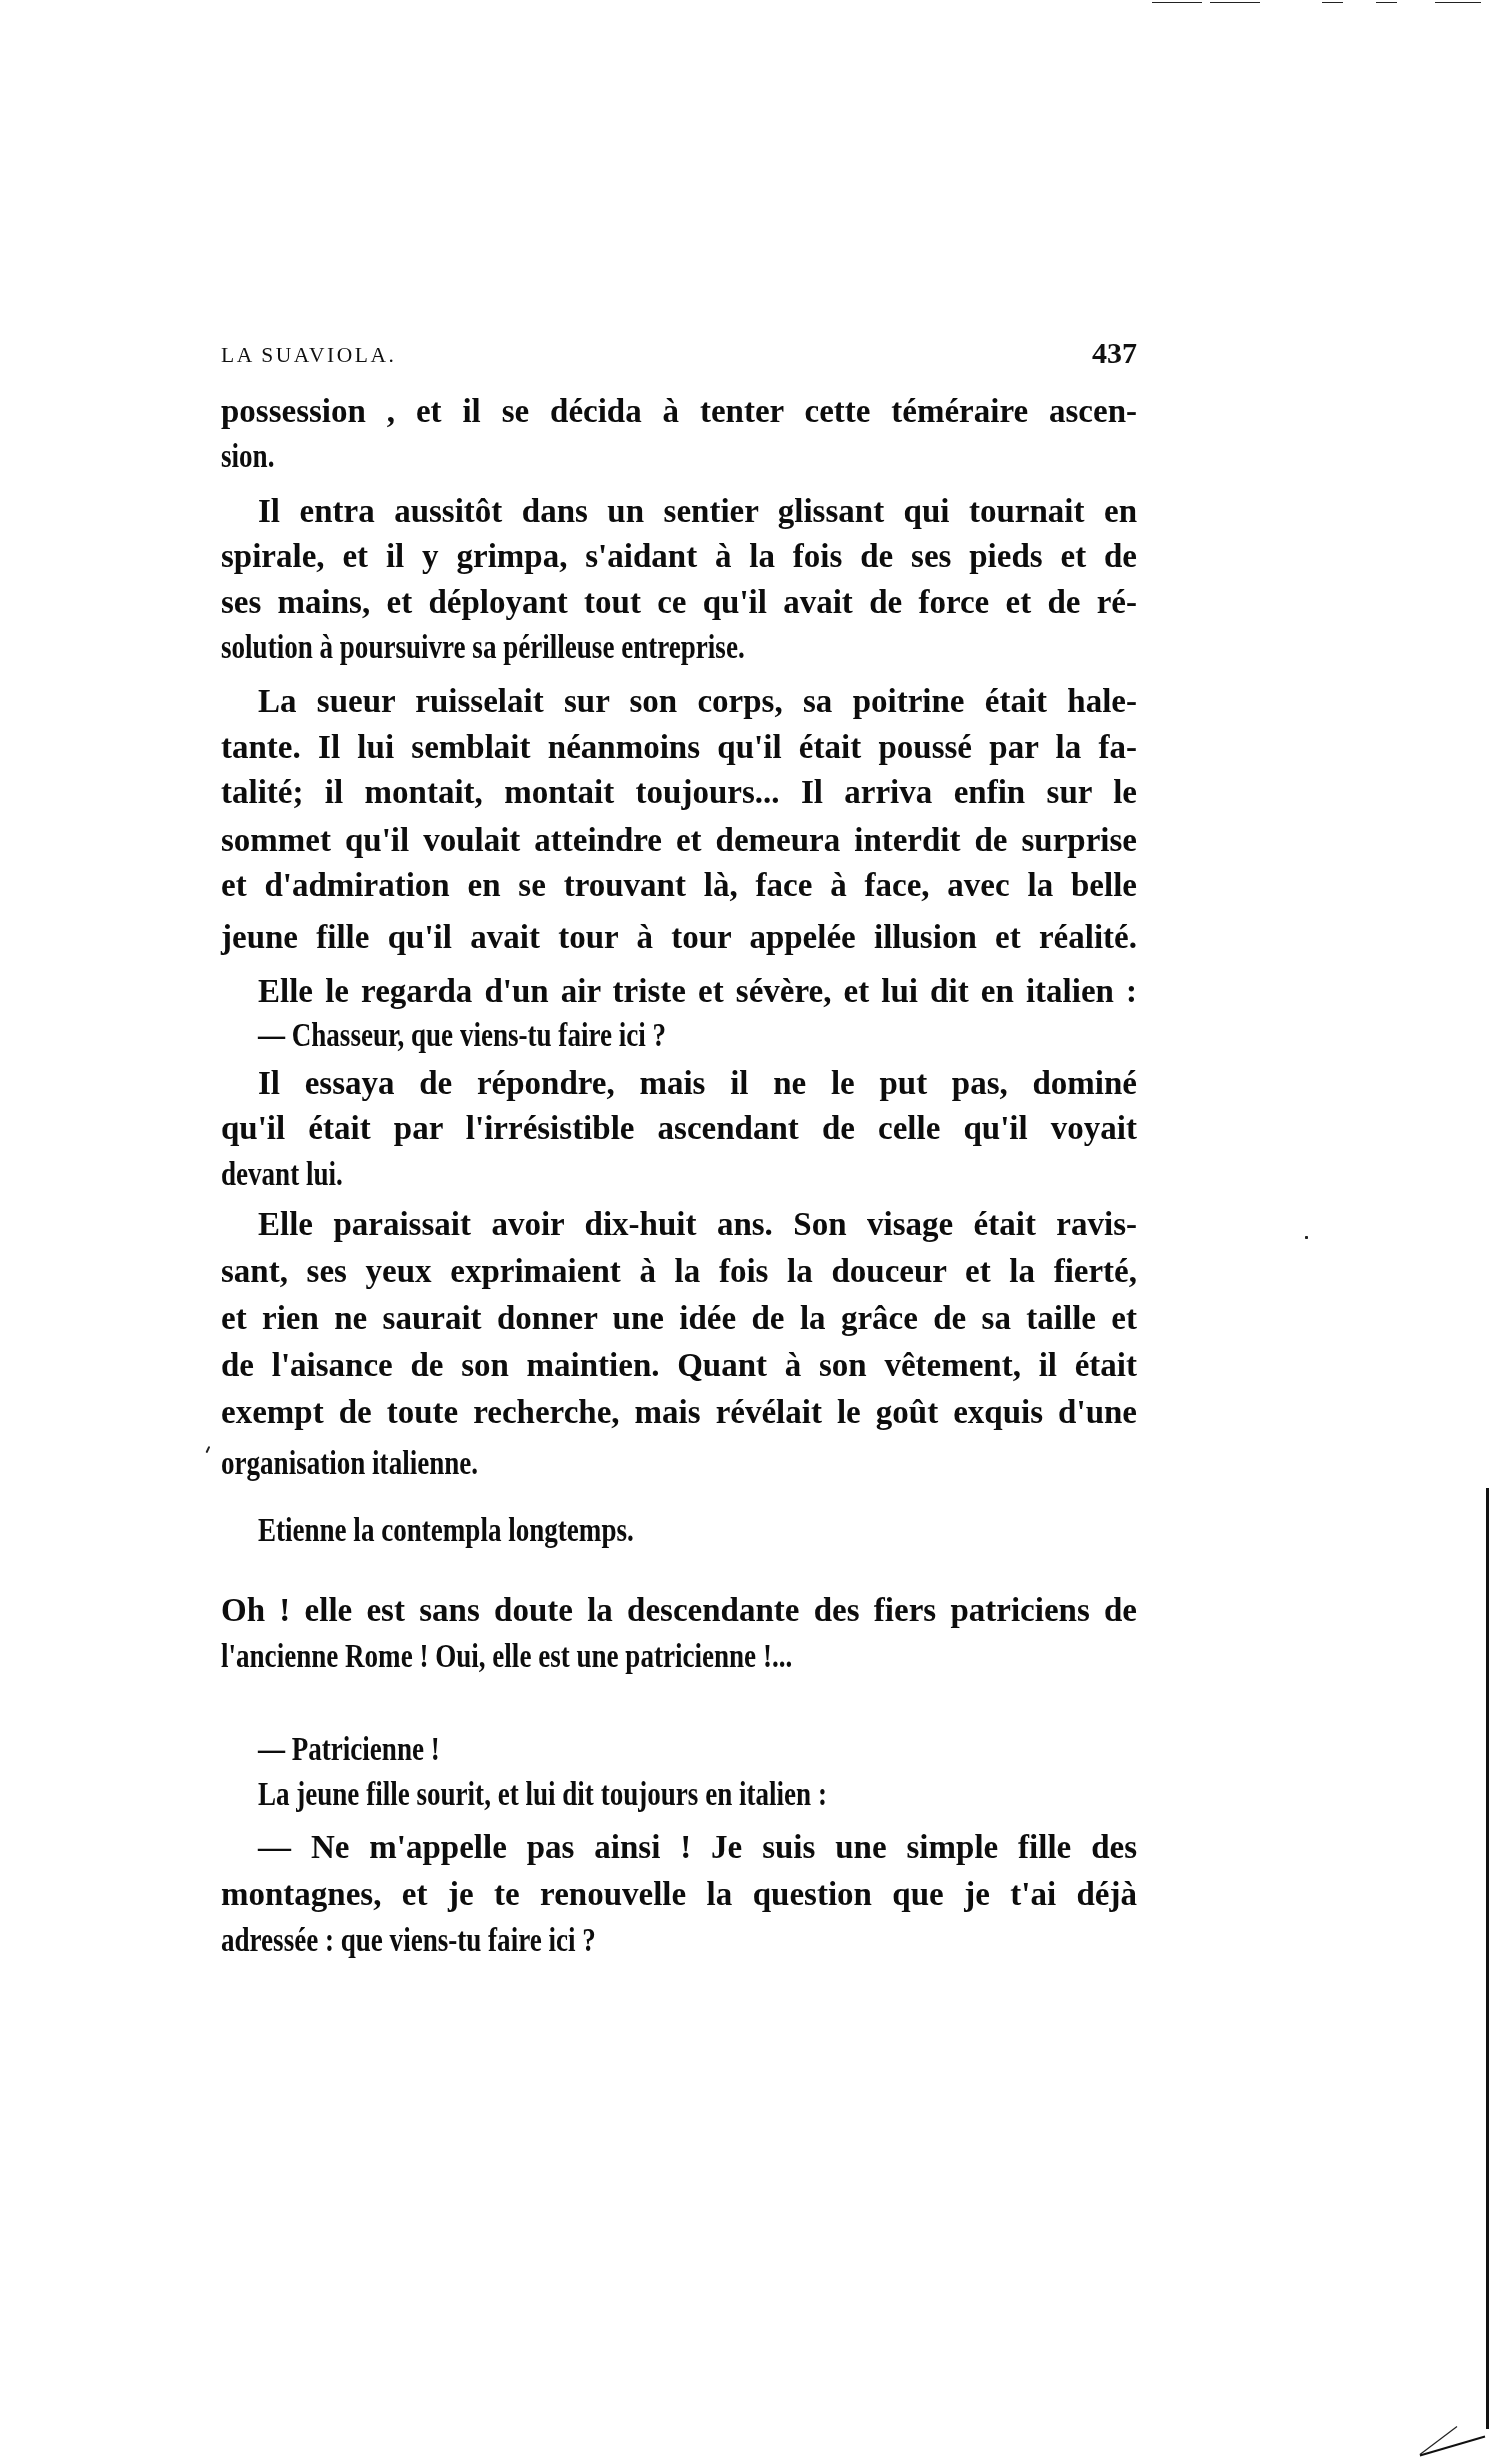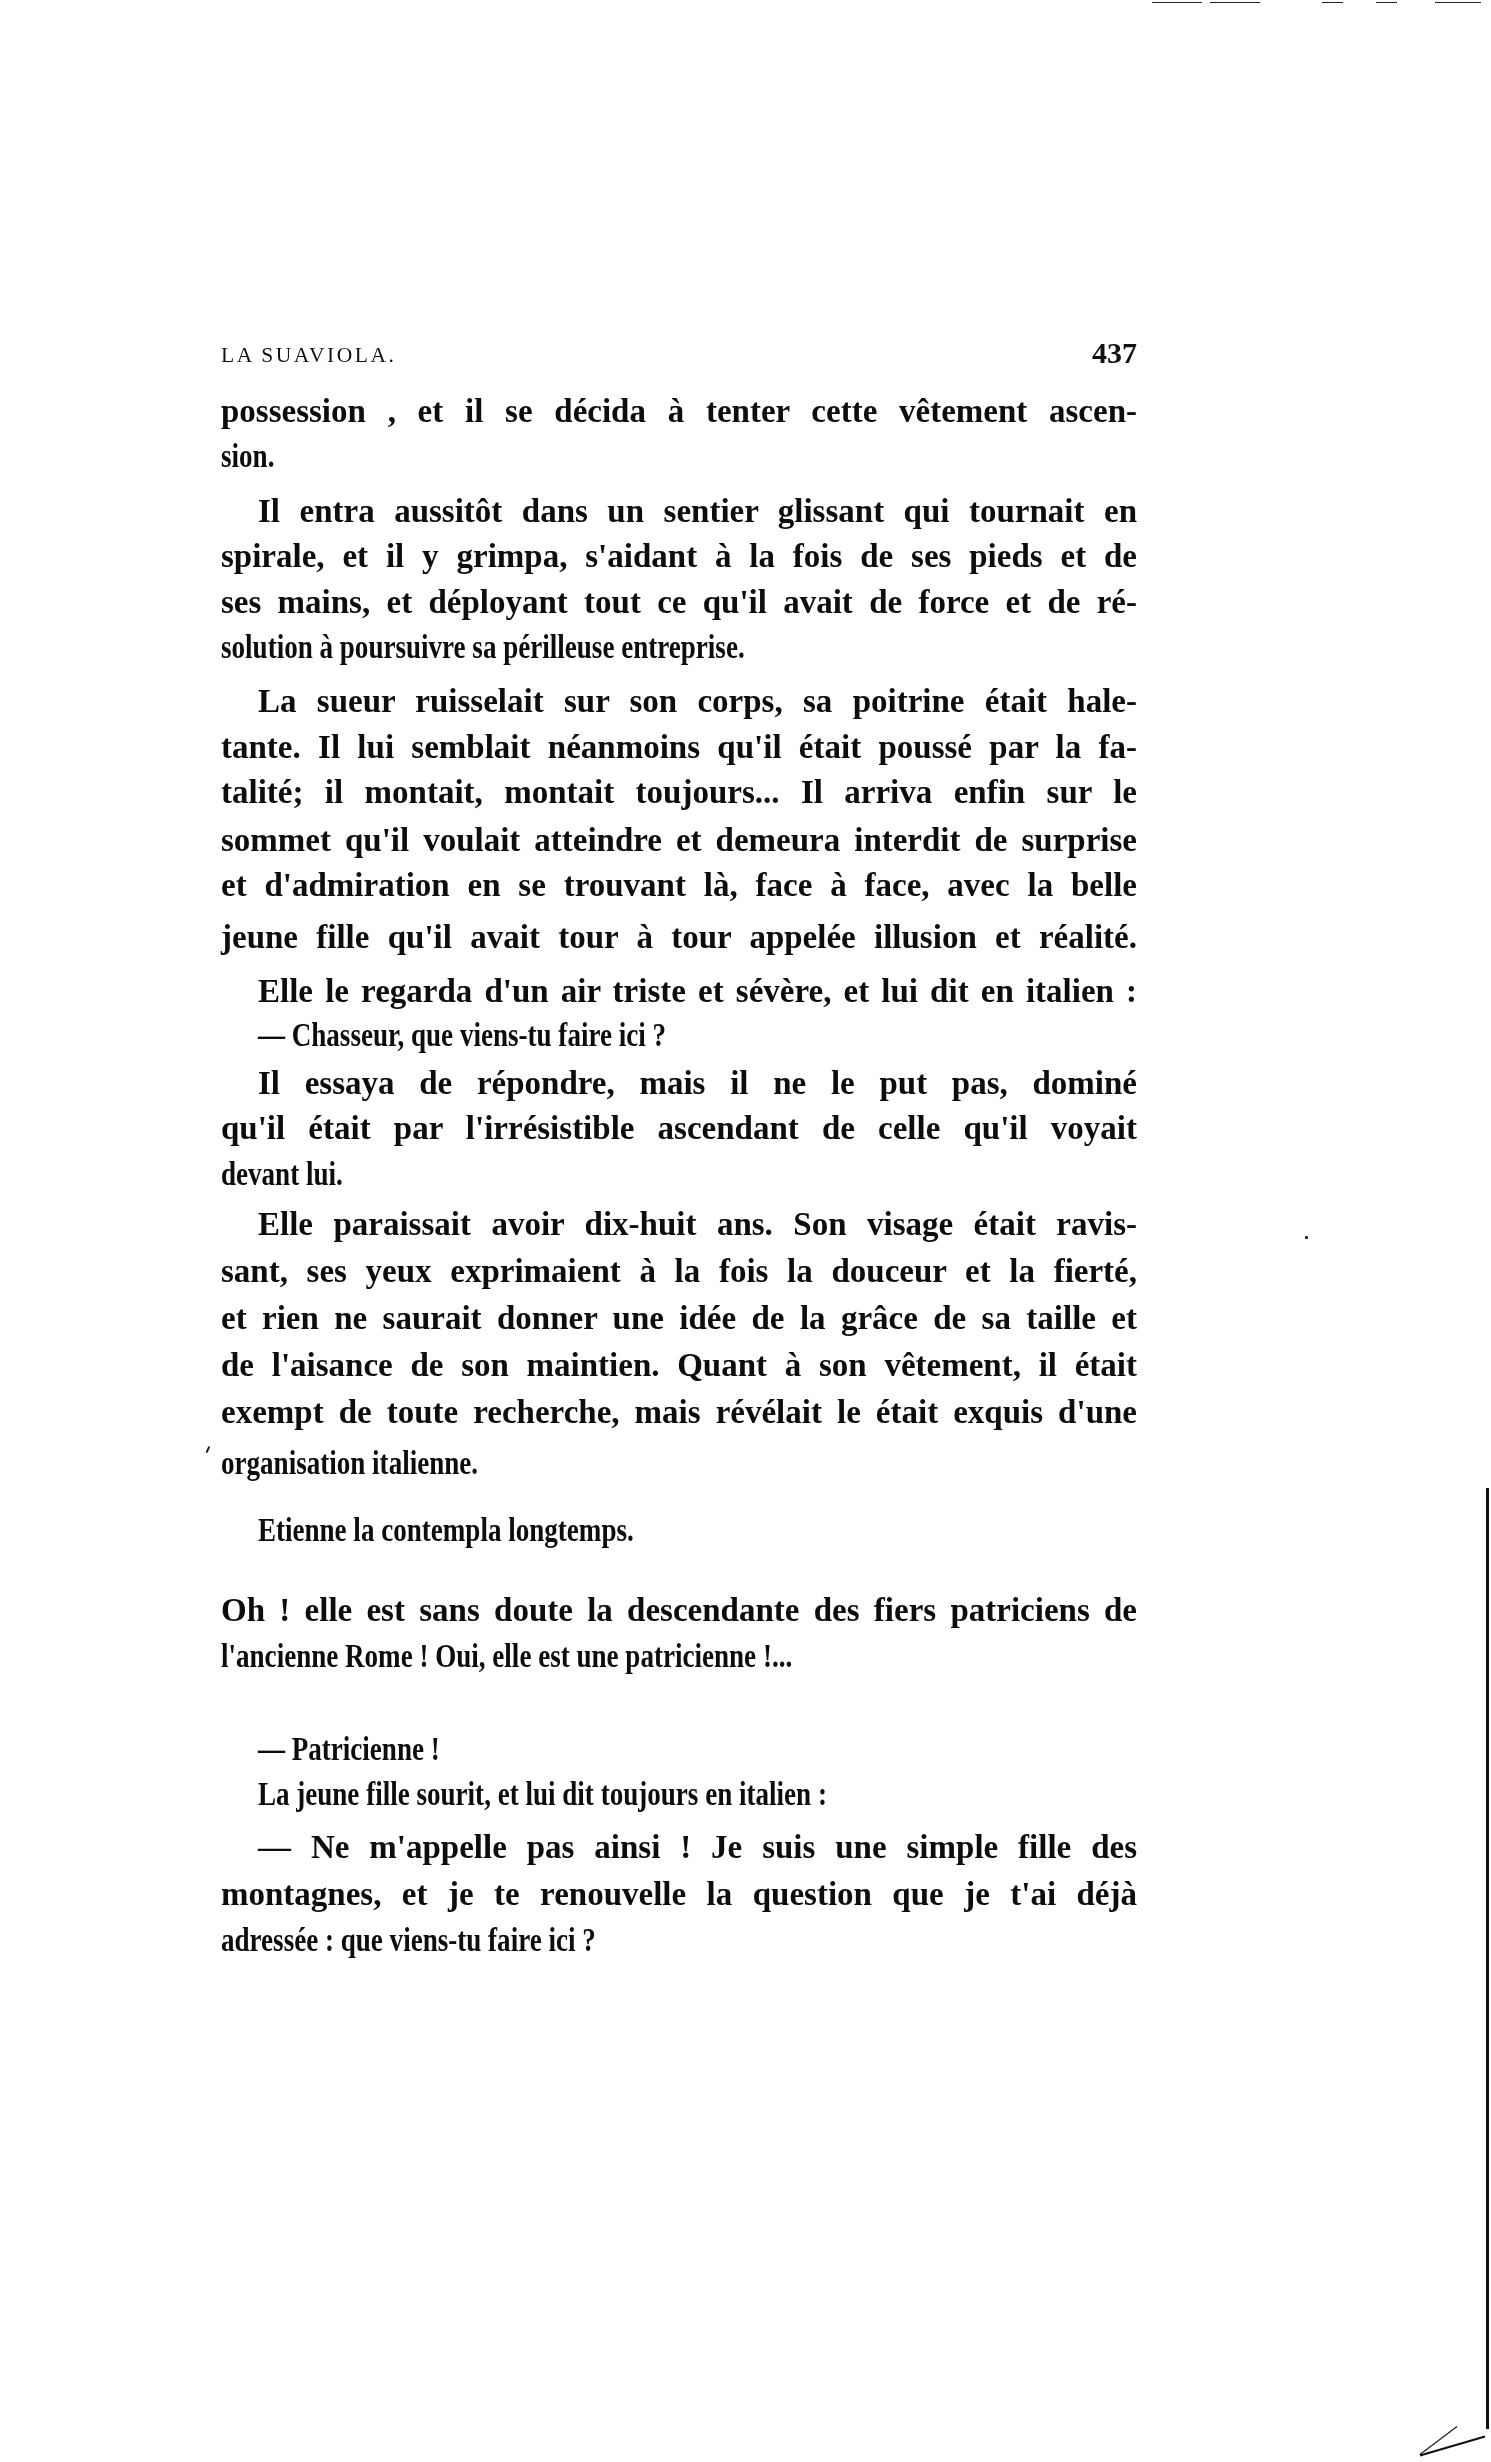--- a/index.html
+++ b/index.html
@@ -47,21 +47,21 @@
     <span style="left:249px;width:21px;"></span>
     <span style="left:308px;width:46px;"></span>
   </div>
 
   <div class="running-head">
     <div class="running-title">LA SUAVIOLA.</div>
     <div class="page-number">437</div>
   </div>
 
   <div class="text-line" style="top:391px">
-      <span class="inner">possession , et il se décida à tenter cette vêtement ascen-</span>
+      <span class="inner">possession , et il se décida à tenter cette téméraire ascen-</span>
     </div>
   <div class="text-line indent" style="top:491px">
       <span class="inner">Il entra aussitôt dans un sentier glissant qui tournait en</span>
     </div>
   <div class="text-line last" style="top:436px">
       <span class="inner" style="transform: scaleX(0.82); width: 1117px;">sion.</span>
     </div>
   <div class="text-line" style="top:536px">
       <span class="inner">spirale, et il y grimpa, s'aidant à la fois de ses pieds et de</span>
     </div>
@@ -110,21 +110,21 @@
   <div class="text-line" style="top:1251px">
       <span class="inner">sant, ses yeux exprimaient à la fois la douceur et la fierté,</span>
     </div>
   <div class="text-line" style="top:1298px">
       <span class="inner">et rien ne saurait donner une idée de la grâce de sa taille et</span>
     </div>
   <div class="text-line" style="top:1345px">
       <span class="inner">de l'aisance de son maintien. Quant à son vêtement, il était</span>
     </div>
   <div class="text-line" style="top:1392px">
-      <span class="inner">exempt de toute recherche, mais révélait le était exquis d'une</span>
+      <span class="inner">exempt de toute recherche, mais révélait le goût exquis d'une</span>
     </div>
   <div class="text-line last" style="top:1443px">
       <span class="inner" style="transform: scaleX(0.82); width: 1117px;">organisation italienne.</span>
     </div>
   <div class="text-line indent last" style="top:1510px">
       <span class="inner" style="transform: scaleX(0.82); width: 1117px; padding-left: 45px;">Etienne la contempla longtemps.</span>
     </div>
   <div class="text-line" style="top:1590px">
       <span class="inner">Oh ! elle est sans doute la descendante des fiers patriciens de</span>
     </div>

